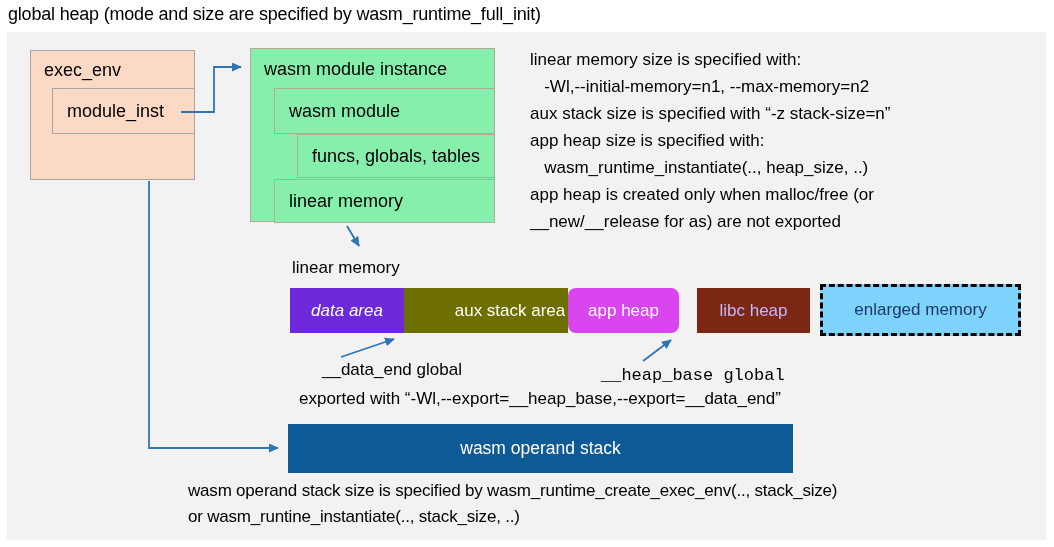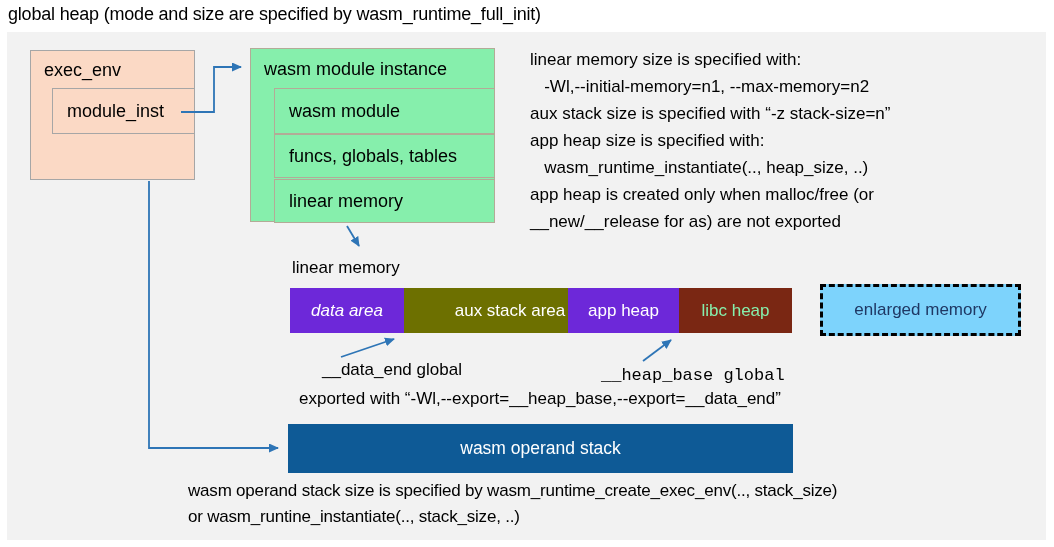--- a/index.html
+++ b/index.html
@@ -19,21 +19,21 @@
 
   .execenv { left:30px; top:50px; width:165px; height:130px; }
   .execenv .ntitle { height:38px; }
   .execenv .nrow { left:21px; height:46px; }
   .execenv .r0 { top:37px; } .execenv .r1 { top:83px; }
 
   .modinst { left:250px; top:48px; width:245px; height:174px; }
   .modinst .ntitle { height:40px; }
   .modinst .nrow { left:23px; }
   .modinst .r0 { top:39px; height:46px; }
-  .modinst .r1 { top:85px; height:44px; }
+  .modinst .r1 { top:85px; height:44px;margin-left:23px; }
   .modinst .r2 { top:130px; height:44px; }
 
   
   .notes { position:absolute; left:530px; top:46px; font-size:17px; line-height:27px; }
   .note-line { white-space:pre-wrap; }
 
   
   .lm-label { position:absolute; left:292px; top:258px; font-size:17px; }
   .seg { position:absolute; top:288px; height:45px; display:flex; align-items:center; justify-content:center; font-size:17px; }
   .seg-data { left:290px; width:114px; }
@@ -81,22 +81,22 @@
     <div class="note-line">app heap size is specified with:</div>
     <div class="note-line">   wasm_runtime_instantiate(.., heap_size, ..)</div>
     <div class="note-line">app heap is created only when malloc/free (or</div>
     <div class="note-line">__new/__release for as) are not exported</div>
   </div>
 
   <div class="lm-label">linear memory</div>
 
   <div class="seg seg-data" style="color: rgb(255, 255, 255); background-color: #6d28d9; font-style: italic;">data area</div>
   <div class="seg seg-aux" style="color: rgb(255, 255, 255); background-color: rgb(109, 112, 0); padding-left: 48px;">aux stack area</div>
-  <div class="seg seg-app" style="color: rgb(255, 255, 255); background-color: #6d28d9;">app heap</div>
-  <div class="seg seg-libc" style="color: #86efac; background-color: rgb(122, 39, 19);">libc heap</div>
+  <div class="seg seg-app" style="color: rgb(255, 255, 255); background-color: #d946ef; border-radius: 8px;">app heap</div>
+  <div class="seg seg-libc" style="color: #c4b5fd; background-color: rgb(122, 39, 19); margin-left: 18px;">libc heap</div>
   <div class="seg seg-enl" style="color: rgb(31, 56, 100);">enlarged memory</div>
 
   <div class="ann ann-dataend">__data_end global</div>
   <div class="ann ann-heapbase">__heap_base global</div>
   <div class="ann ann-export">exported with “-Wl,--export=__heap_base,--export=__data_end”</div>
 
   <div class="opstack" style="background-color: rgb(14, 90, 150);">wasm operand stack</div>
   <div class="opnote opnote1">wasm operand stack size is specified by wasm_runtime_create_exec_env(.., stack_size)</div>
   <div class="opnote opnote2">or wasm_runtine_instantiate(.., stack_size, ..)</div>
 

